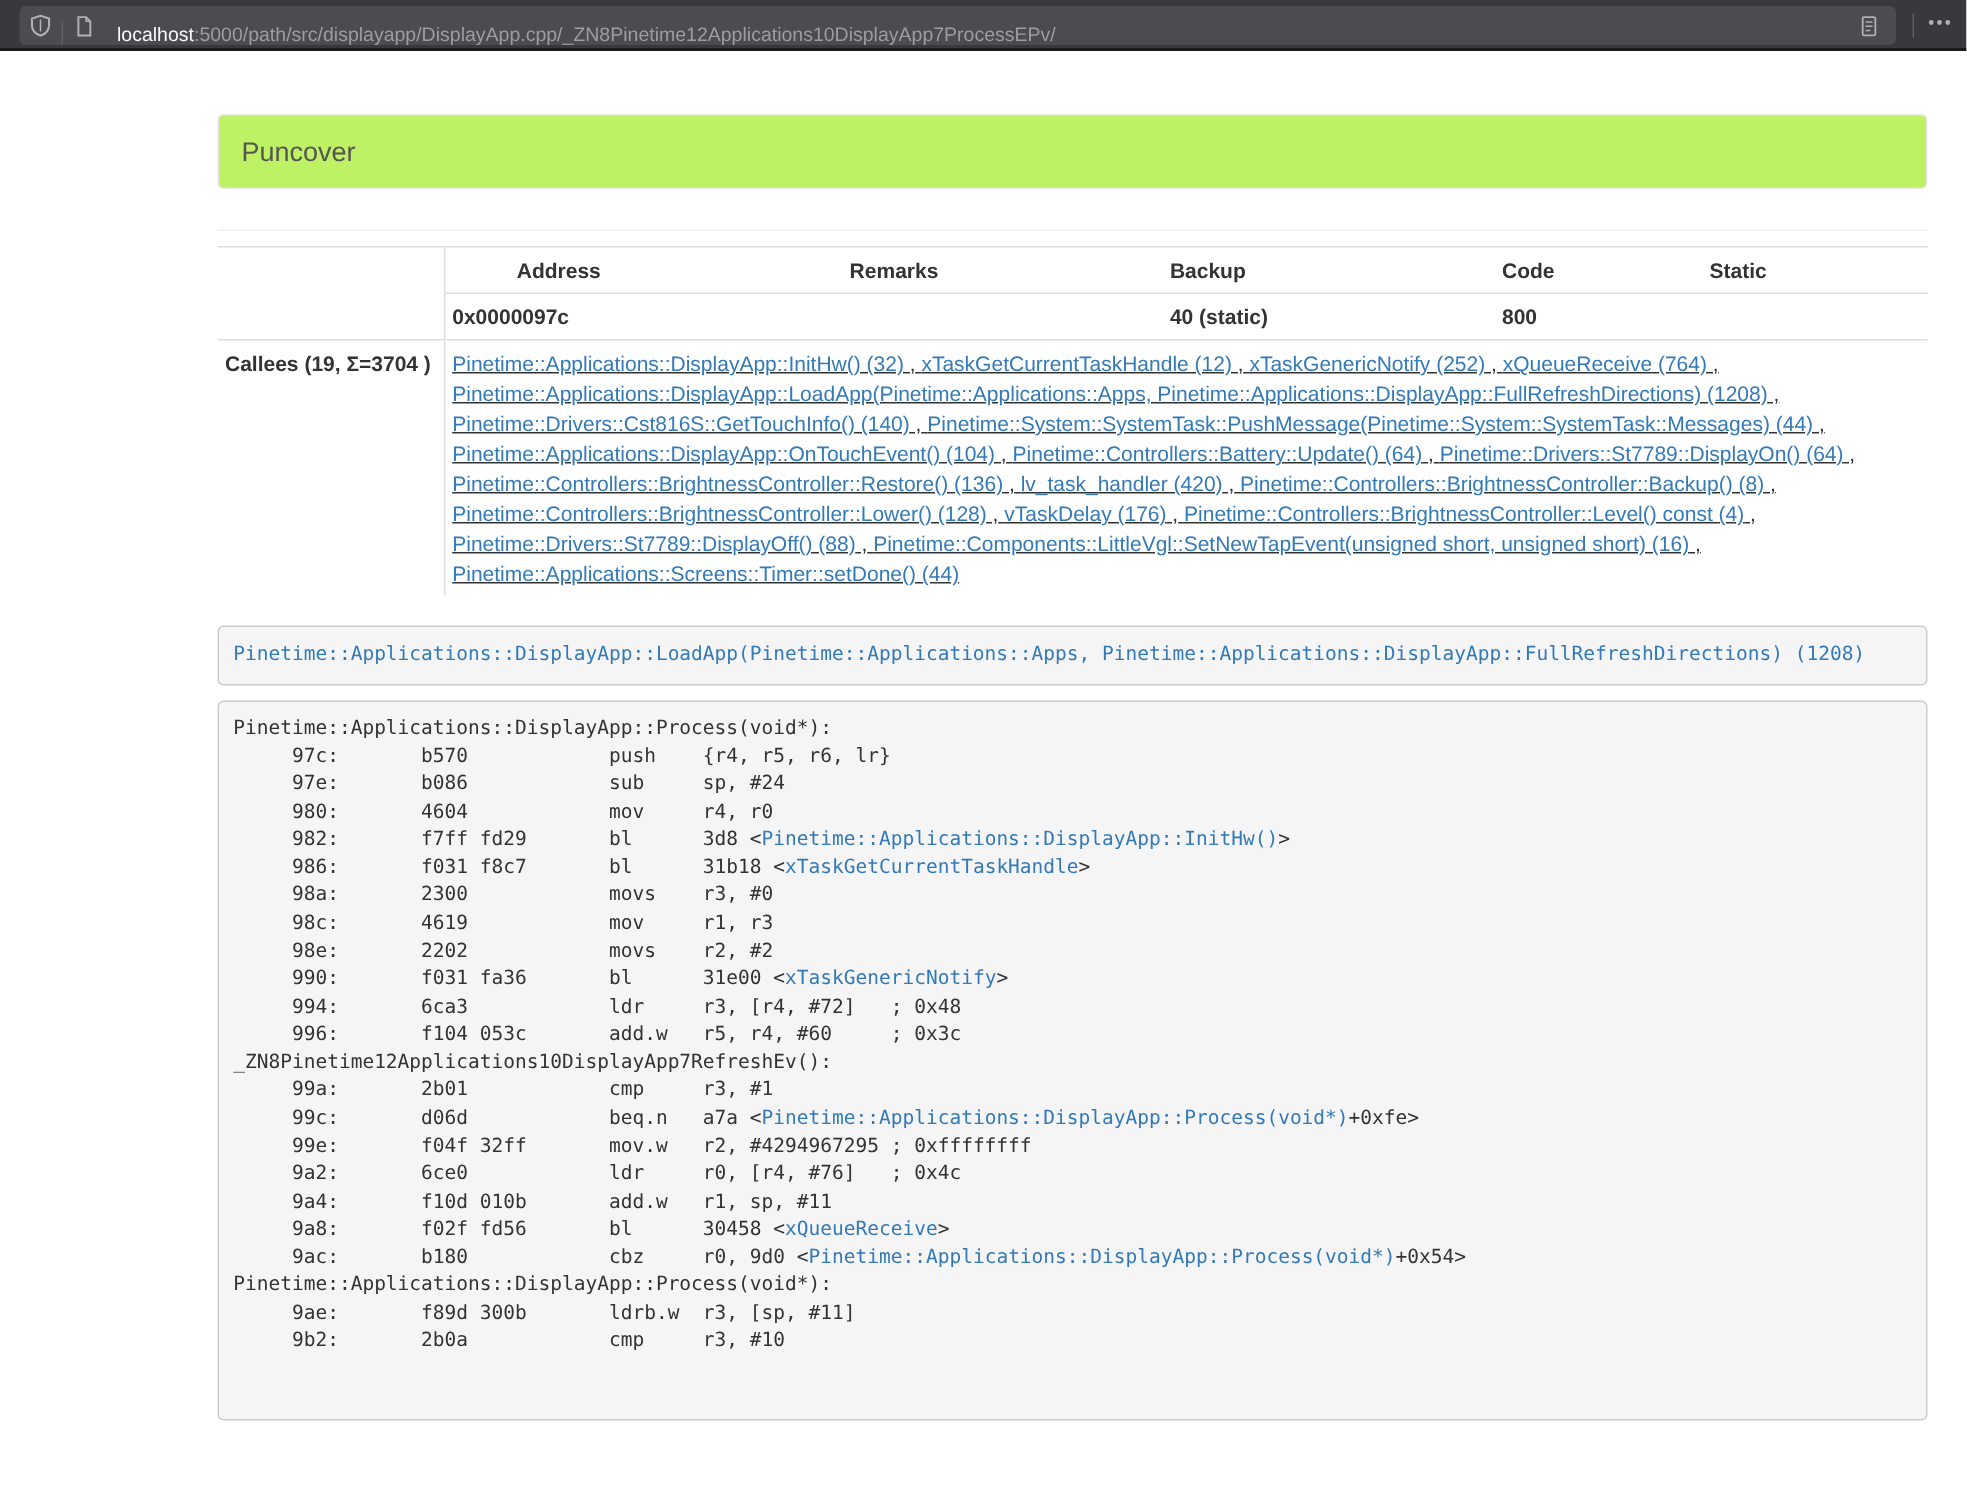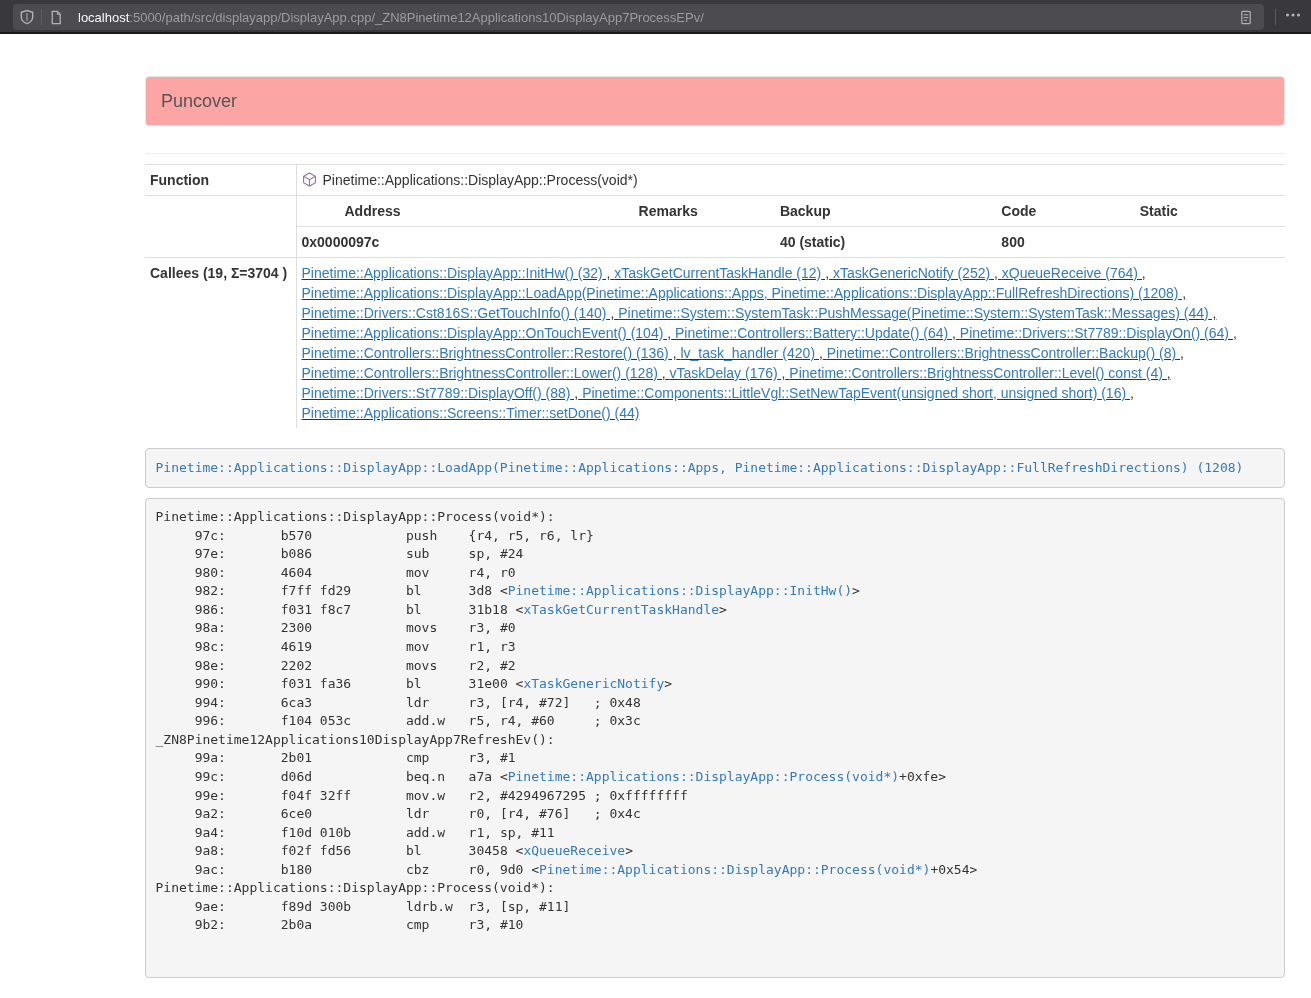--- a/index.html
+++ b/index.html
@@ -3,36 +3,36 @@
 <meta charset="utf-8">
 <style>
   * { box-sizing: border-box; margin: 0; padding: 0; }
   html,body { width:1311px; height:998px; overflow:hidden; background:#fff;
               font-family:"Liberation Sans", sans-serif; }
 
   
   .toolbar { position:relative; width:100%; height:34px; background:#38383d;
              border-bottom:2px solid #1a1a1e; display:flex; align-items:center; }
   .urlbar { position:absolute; left:13px; top:4px; height:26px; width:1251px;
-            background:#4b4b50; border-radius:4px; display:flex; align-items:center;
+            background:#4b4b50; border-radius:4px; display:flex; align-items:flex-end;
             color:#b1b1b3; font-size:13px; }
   .urlbar .icn { flex:0 0 auto; display:flex; align-items:center; justify-content:center;
                  width:28px; height:26px; }
   .vsep { width:1px; height:16px; background:#5c5c61; flex:0 0 auto; }
   .url-text { margin-left:8px; white-space:nowrap; overflow:hidden; flex:1 1 auto; }
   .url-host { color:#f9f9fa; }
   .url-path { color:#9d9da0; }
   .chrome-right { position:absolute; right:10px; top:0; height:34px; display:flex; align-items:center; gap:9px; }
   .chrome-sep { width:1px; height:16px; background:#5c5c61; }
 
   
   .page { position:relative; width:1311px; height:962px; background:#fff; overflow:hidden; }
   .container { margin-left:145px; width:1140px; color:#333; }
 
-  .navbar { margin-top:42px; height:50px; background:#fca5a5; border:1px solid #e7e7e7;
+  .navbar { margin-top:42px; height:50px; background:#bef264; border:1px solid #e7e7e7;
             border-radius:4px; }
   .navbar-brand { display:inline-block; padding:14px 15px; font-size:18px; line-height:20px;
                   color:#555; text-decoration:none; }
 
   hr.rule { border:none; border-top:1px solid #eee; margin-top:27px; }
 
   .breadcrumb { margin-top:24px; font-size:14px; line-height:20px; }
   .bc-sep { padding:0 5px; color:#999; }
   a.link, a.bc-link { color:#337ab7; text-decoration:none; }
 
@@ -42,21 +42,21 @@
   .fn-row  { display:table-row; }
   .fn-th   { display:table-cell; width:151px; padding:5px; font-weight:bold;
              border-top:1px solid #ddd; vertical-align:top; }
   .fn-td   { display:table-cell; border-top:1px solid #ddd; border-left:1px solid #ddd;
              vertical-align:top; }
   .fn-td.pad { padding:5px; }
   .sub-table { display:table; width:100%; border-collapse:collapse; }
   .sub-row { display:table-row; }
   .sub-th, .sub-td { display:table-cell; padding:5px; vertical-align:top;font-weight:bold; }
   .sub-th { font-weight:bold; border-bottom:1px solid #ddd; }
-  .c-addr{width:26.8%;padding-left:48px;} .c-rem{width:21.6%;text-align:center;} .c-stack{width:22.4%;} .c-code{width:14%;}
+  .c-addr{width:26.8%;padding-left:48px;} .c-rem{width:21.6%;} .c-stack{width:22.4%;} .c-code{width:14%;}
   .symbol-icon { vertical-align:-2px; margin-right:6px; }
   .callees { padding:5px;text-decoration:underline; }
   .callee-group { white-space:nowrap; }
 
   
   pre.codeblock { margin:0 0 10px 0; padding:9.5px; background:#f5f5f5;
                   border:1px solid #ccc; border-radius:4px;
                   font-family:"DejaVu Sans Mono", monospace; font-size:13px;
                   line-height:1.42857; color:#333; white-space:pre; tab-size:8;
                   overflow:hidden; }
@@ -104,29 +104,20 @@
 
     <nav class="navbar">
       <a href="#" class="navbar-brand">Puncover</a>
     </nav>
 
     <hr class="rule">
 
 
     <div class="fn-table">
 
-      <div class="fn-row">
-        <div class="fn-th">Function</div>
-        <div class="fn-td pad">
-          <svg class="symbol-icon" width="15" height="15" viewBox="0 0 16 16" fill="none" stroke="#9673a6" stroke-width="1.2">
-            <path d="M8 1 L14.3 4.6 V11.4 L8 15 L1.7 11.4 V4.6 Z"></path>
-            <path d="M1.7 4.6 L8 8.2 L14.3 4.6 M8 8.2 V15"></path>
-          </svg><span>Pinetime::Applications::DisplayApp::Process(void*)</span>
-        </div>
-      </div>
 
       <div class="fn-row">
         <div class="fn-th"></div>
         <div class="fn-td">
           <div class="sub-table">
             <div class="sub-row">
               <div class="sub-th c-addr">Address</div>
               <div class="sub-th c-rem">Remarks</div>
               <div class="sub-th c-stack">Backup</div>
               <div class="sub-th c-code">Code</div>

